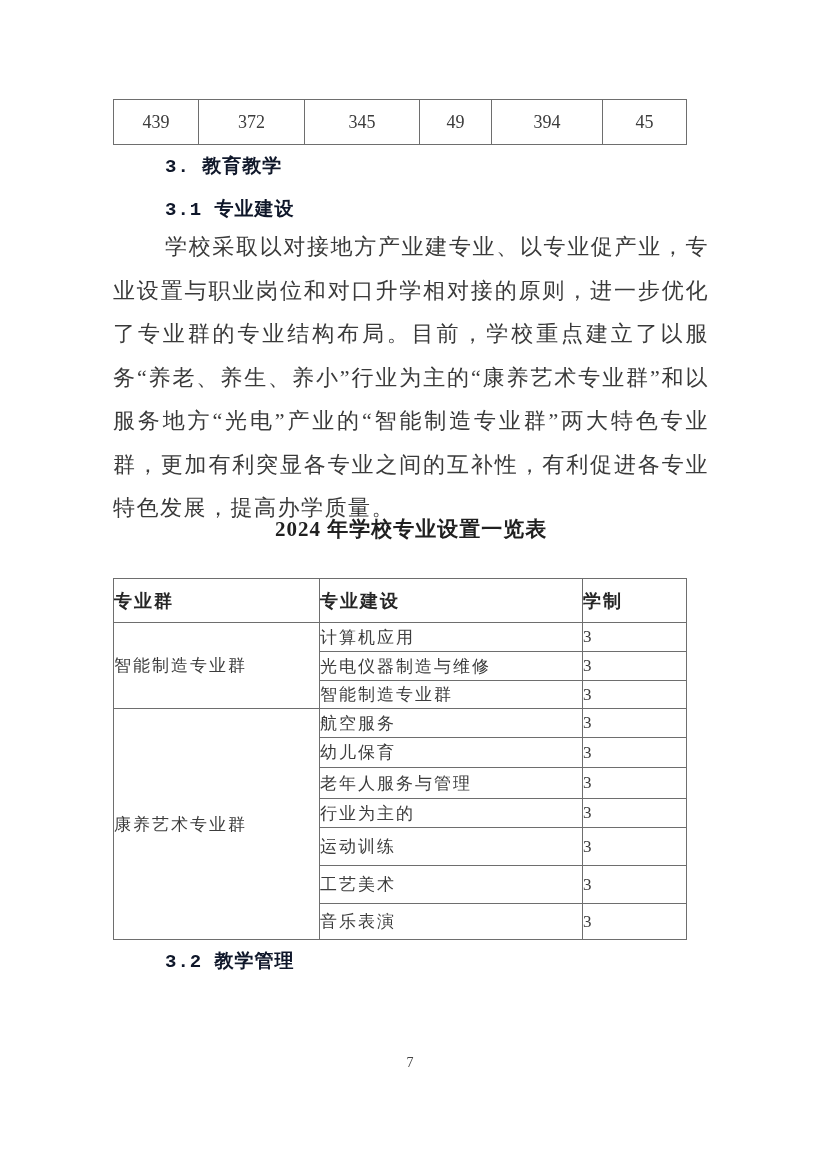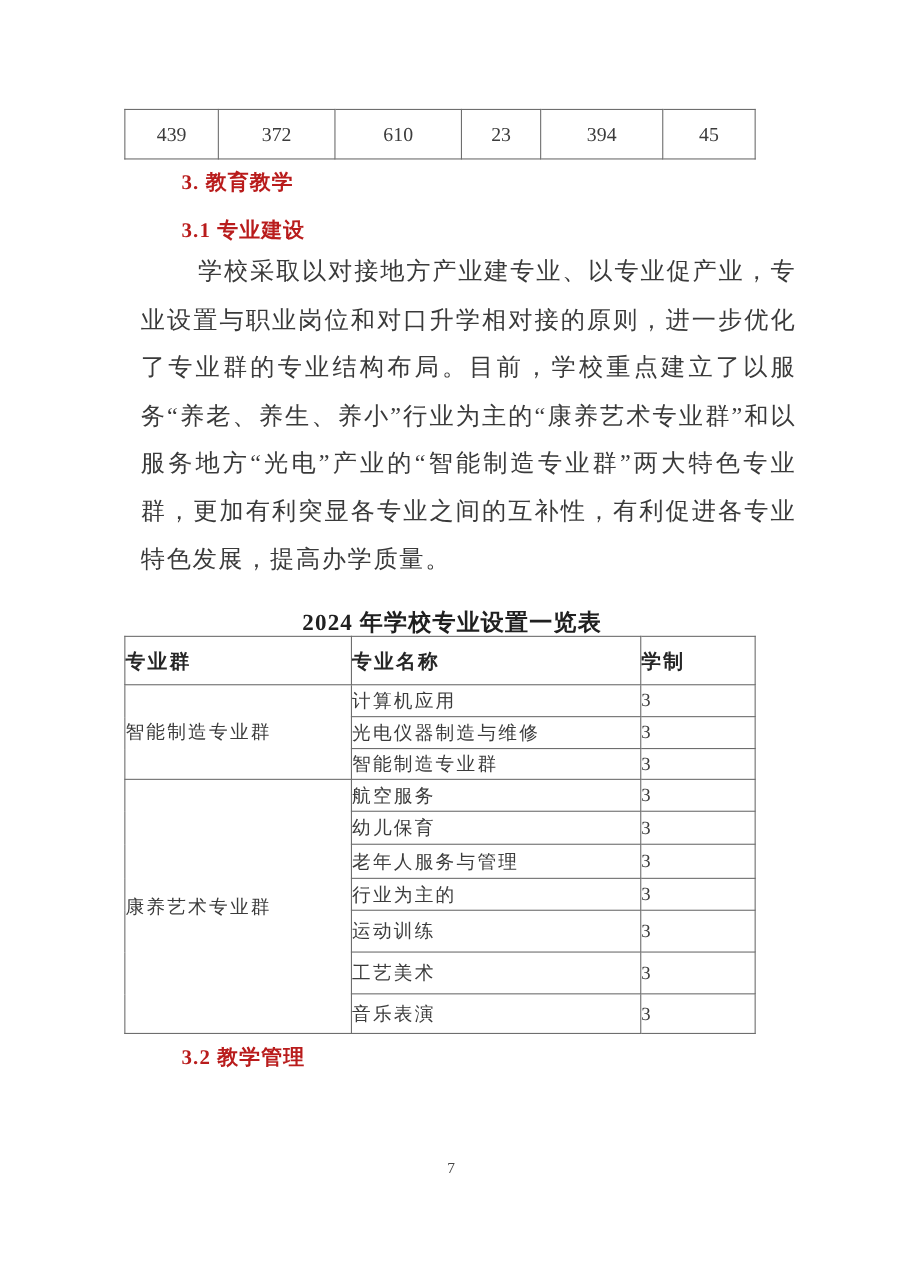--- a/index.html
+++ b/index.html
@@ -19,37 +19,36 @@
   .top-table td{
     border:1.5px solid #6e6e6e;
     height:44px;
     text-align:center;vertical-align:middle;
     font-size:18px;color:#3c3c3c;
     padding:0;
   }
   
   .hd{
     position:absolute;left:165px;
-    font-family:Liberation Serif, serif;
-    font-weight:bold;color:#b91c1c;
+    font-family:Liberation Mono, monospace;
+    font-weight:bold;color:#0f172a;
     font-size:19px;letter-spacing:1px;white-space:nowrap;
   }
   
   .para{
     position:absolute;left:113px;width:596px;
     font-size:22px;line-height:43.5px;
     letter-spacing:1.5px;
     text-align:justify;text-justify:inter-ideograph;
     color:#3a3a3a;
-    margin-left:15px;
   }
   .para.indent{text-indent:52px;}
   
   .tbl-title{
-    position:absolute;left:113px;top:552px;width:596px;
+    position:absolute;left:113px;top:515px;width:596px;
     text-align:center;font-weight:bold;font-size:21px;
     color:#202020;letter-spacing:1px;
   }
   .spec-table{
     position:absolute;left:113px;top:578px;
     border-collapse:collapse;table-layout:fixed;
   }
   .spec-table td{
     border:1.5px solid #6e6e6e;
     text-align:left;vertical-align:middle;
@@ -77,22 +76,22 @@
         <col style="width:106px">
         <col style="width:115px">
       <col style="width:72px">
         <col style="width:111px">
         <col style="width:84px">
     </colgroup>
     <tbody>
         <tr>
       <td>439</td>
       <td>372</td>
-      <td>610</td>
-      <td>23</td>
+      <td>345</td>
+      <td>49</td>
       <td>394</td>
       <td>45</td>
     </tr>
   </tbody>
     </table>
 
   <div class="hd" style="top:153px;">3. 教育教学</div>
   <div class="hd" style="top:196px;">3.1 专业建设</div>
 
   <div class="para indent" style="top:225px;">学校采取以对接地方产业建专业、以专业促产业，专业设置与职业岗位和对口升学相对接的原则，进一步优化了专业群的专业结构布局。目前，学校重点建立了以服务“养老、养生、养小”行业为主的“康养艺术专业群”和以服务地方“光电”产业的“智能制造专业群”两大特色专业群，更加有利突显各专业之间的互补性，有利促进各专业特色发展，提高办学质量。</div>
@@ -101,21 +100,21 @@
 
   <table class="spec-table">
     <colgroup>
       <col style="width:206px">
         <col style="width:263px">
         <col style="width:104px">
     </colgroup>
     <tbody>
         <tr style="height:44px">
       <td class="hcell">专业群</td>
-      <td class="hcell">专业名称</td>
+      <td class="hcell">专业建设</td>
       <td class="hcell">学制</td>
     </tr>
     <tr style="height:29px">
       <td rowspan="3">智能制造专业群</td>
       <td>计算机应用</td>
       <td>3</td>
     </tr>
     <tr style="height:29px">
       <td>光电仪器制造与维修</td>
       <td>3</td>

